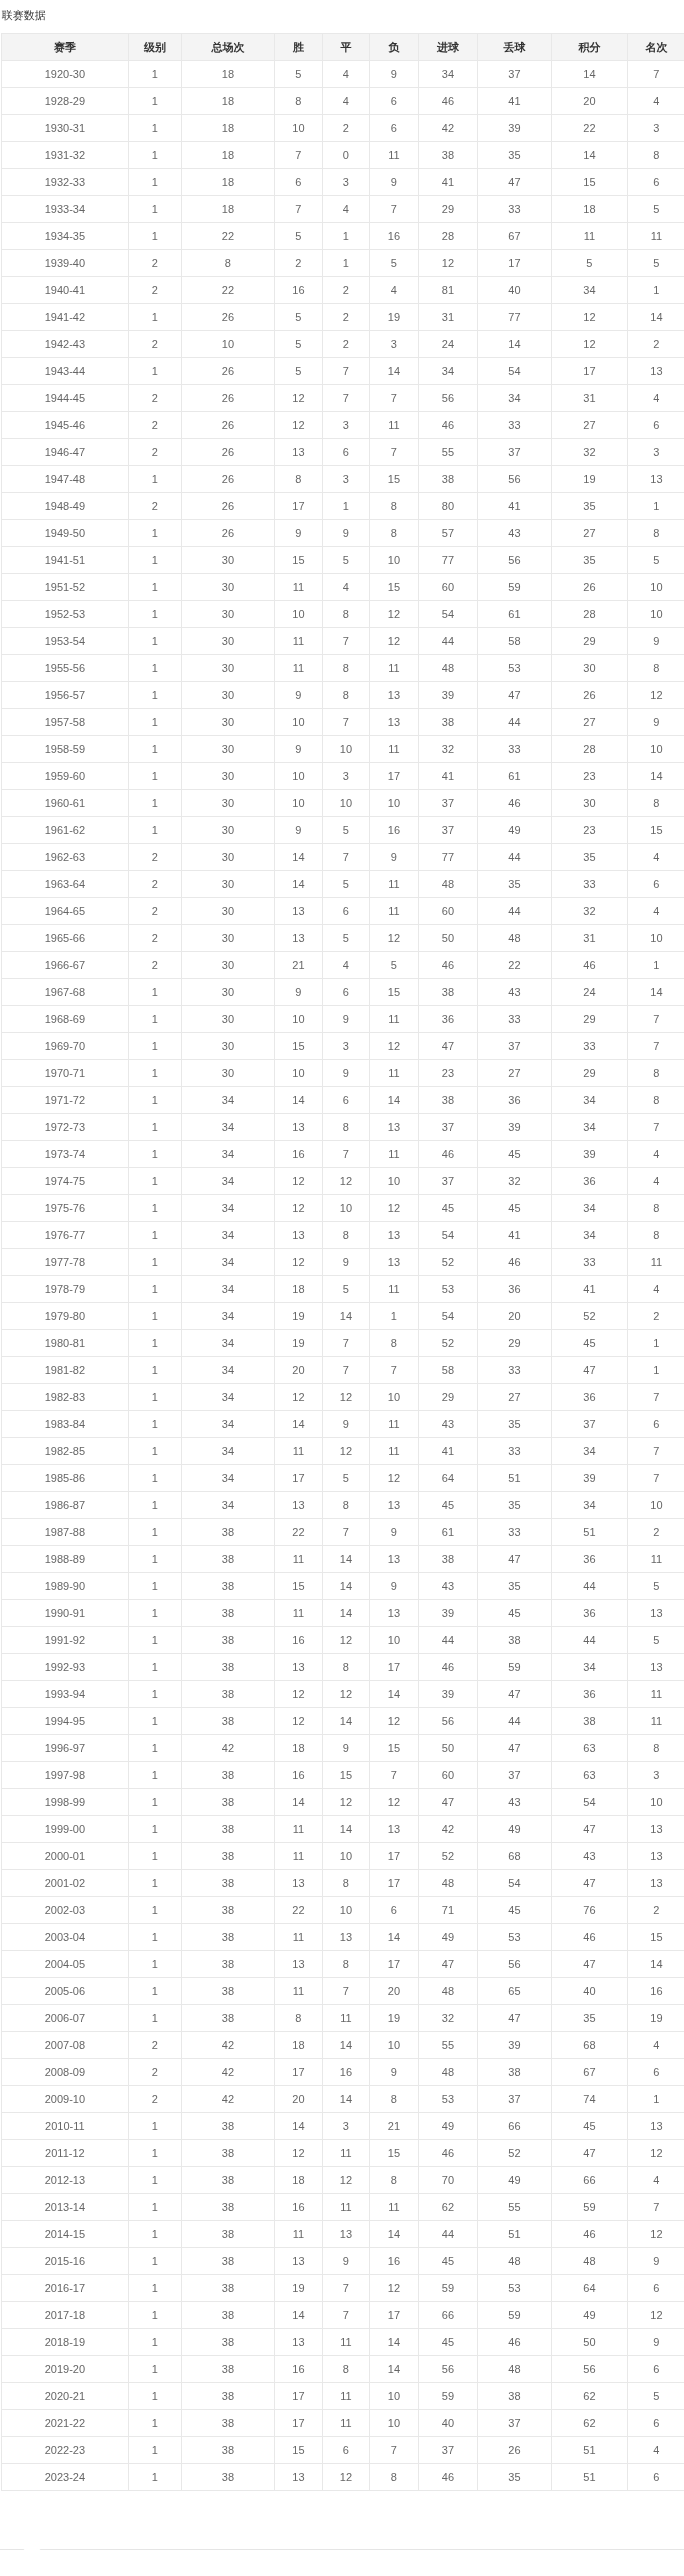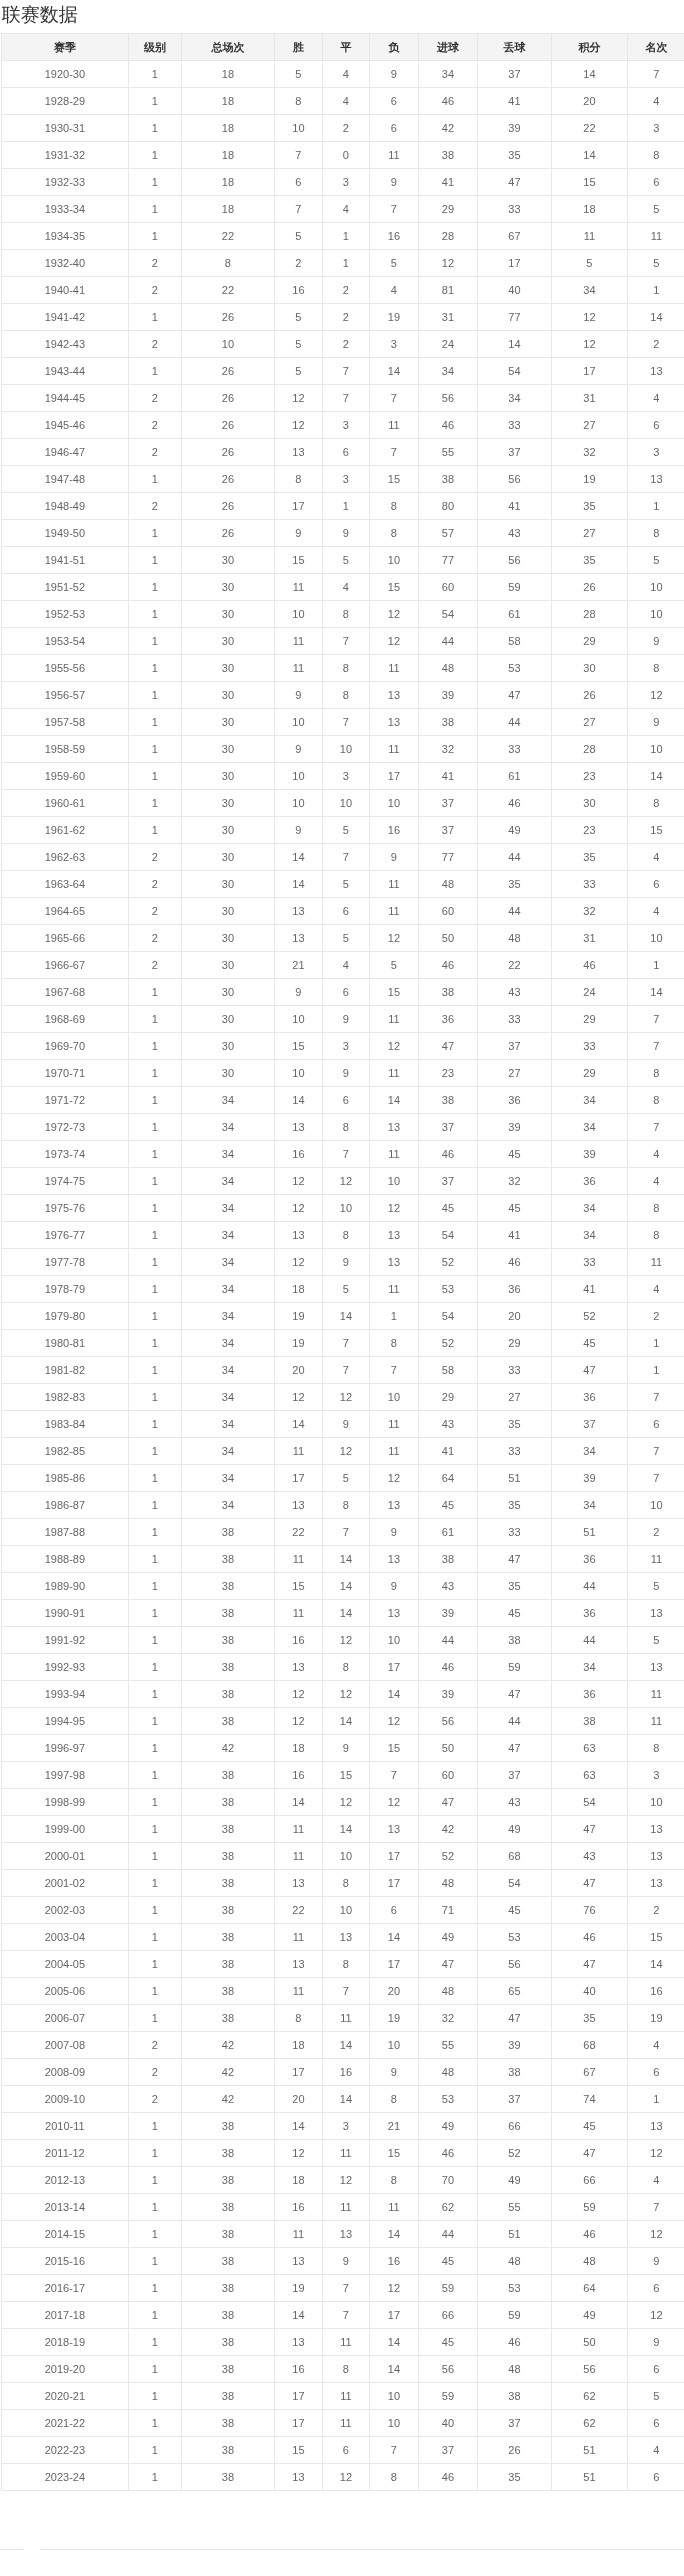--- a/index.html
+++ b/index.html
@@ -13,21 +13,21 @@
   html,body{margin:0;padding:0;}
   body{
     width:684px;height:2576px;
     background:var(--page-bg);
     font-family:"Liberation Sans","DejaVu Sans",sans-serif;
     position:relative;
     overflow:hidden;
   }
   .title{
     margin:4.6px 0 0 1.8px;
-    font-size:19px;
+    font-size:11px;
     font-weight:400;
     line-height:20.3px;
     color:var(--title-text);
   }
   table.league-table{
     margin:8.3px 0 0 0.9px;
     width:683px;
     border-collapse:collapse;
     table-layout:fixed;
     font-size:11px;
@@ -179,21 +179,21 @@
         <td>22</td>
         <td>5</td>
         <td>1</td>
         <td>16</td>
         <td>28</td>
         <td>67</td>
         <td>11</td>
         <td>11</td>
       </tr>
       <tr>
-        <td>1932-40</td>
+        <td>1939-40</td>
         <td>2</td>
         <td>8</td>
         <td>2</td>
         <td>1</td>
         <td>5</td>
         <td>12</td>
         <td>17</td>
         <td>5</td>
         <td>5</td>
       </tr>

